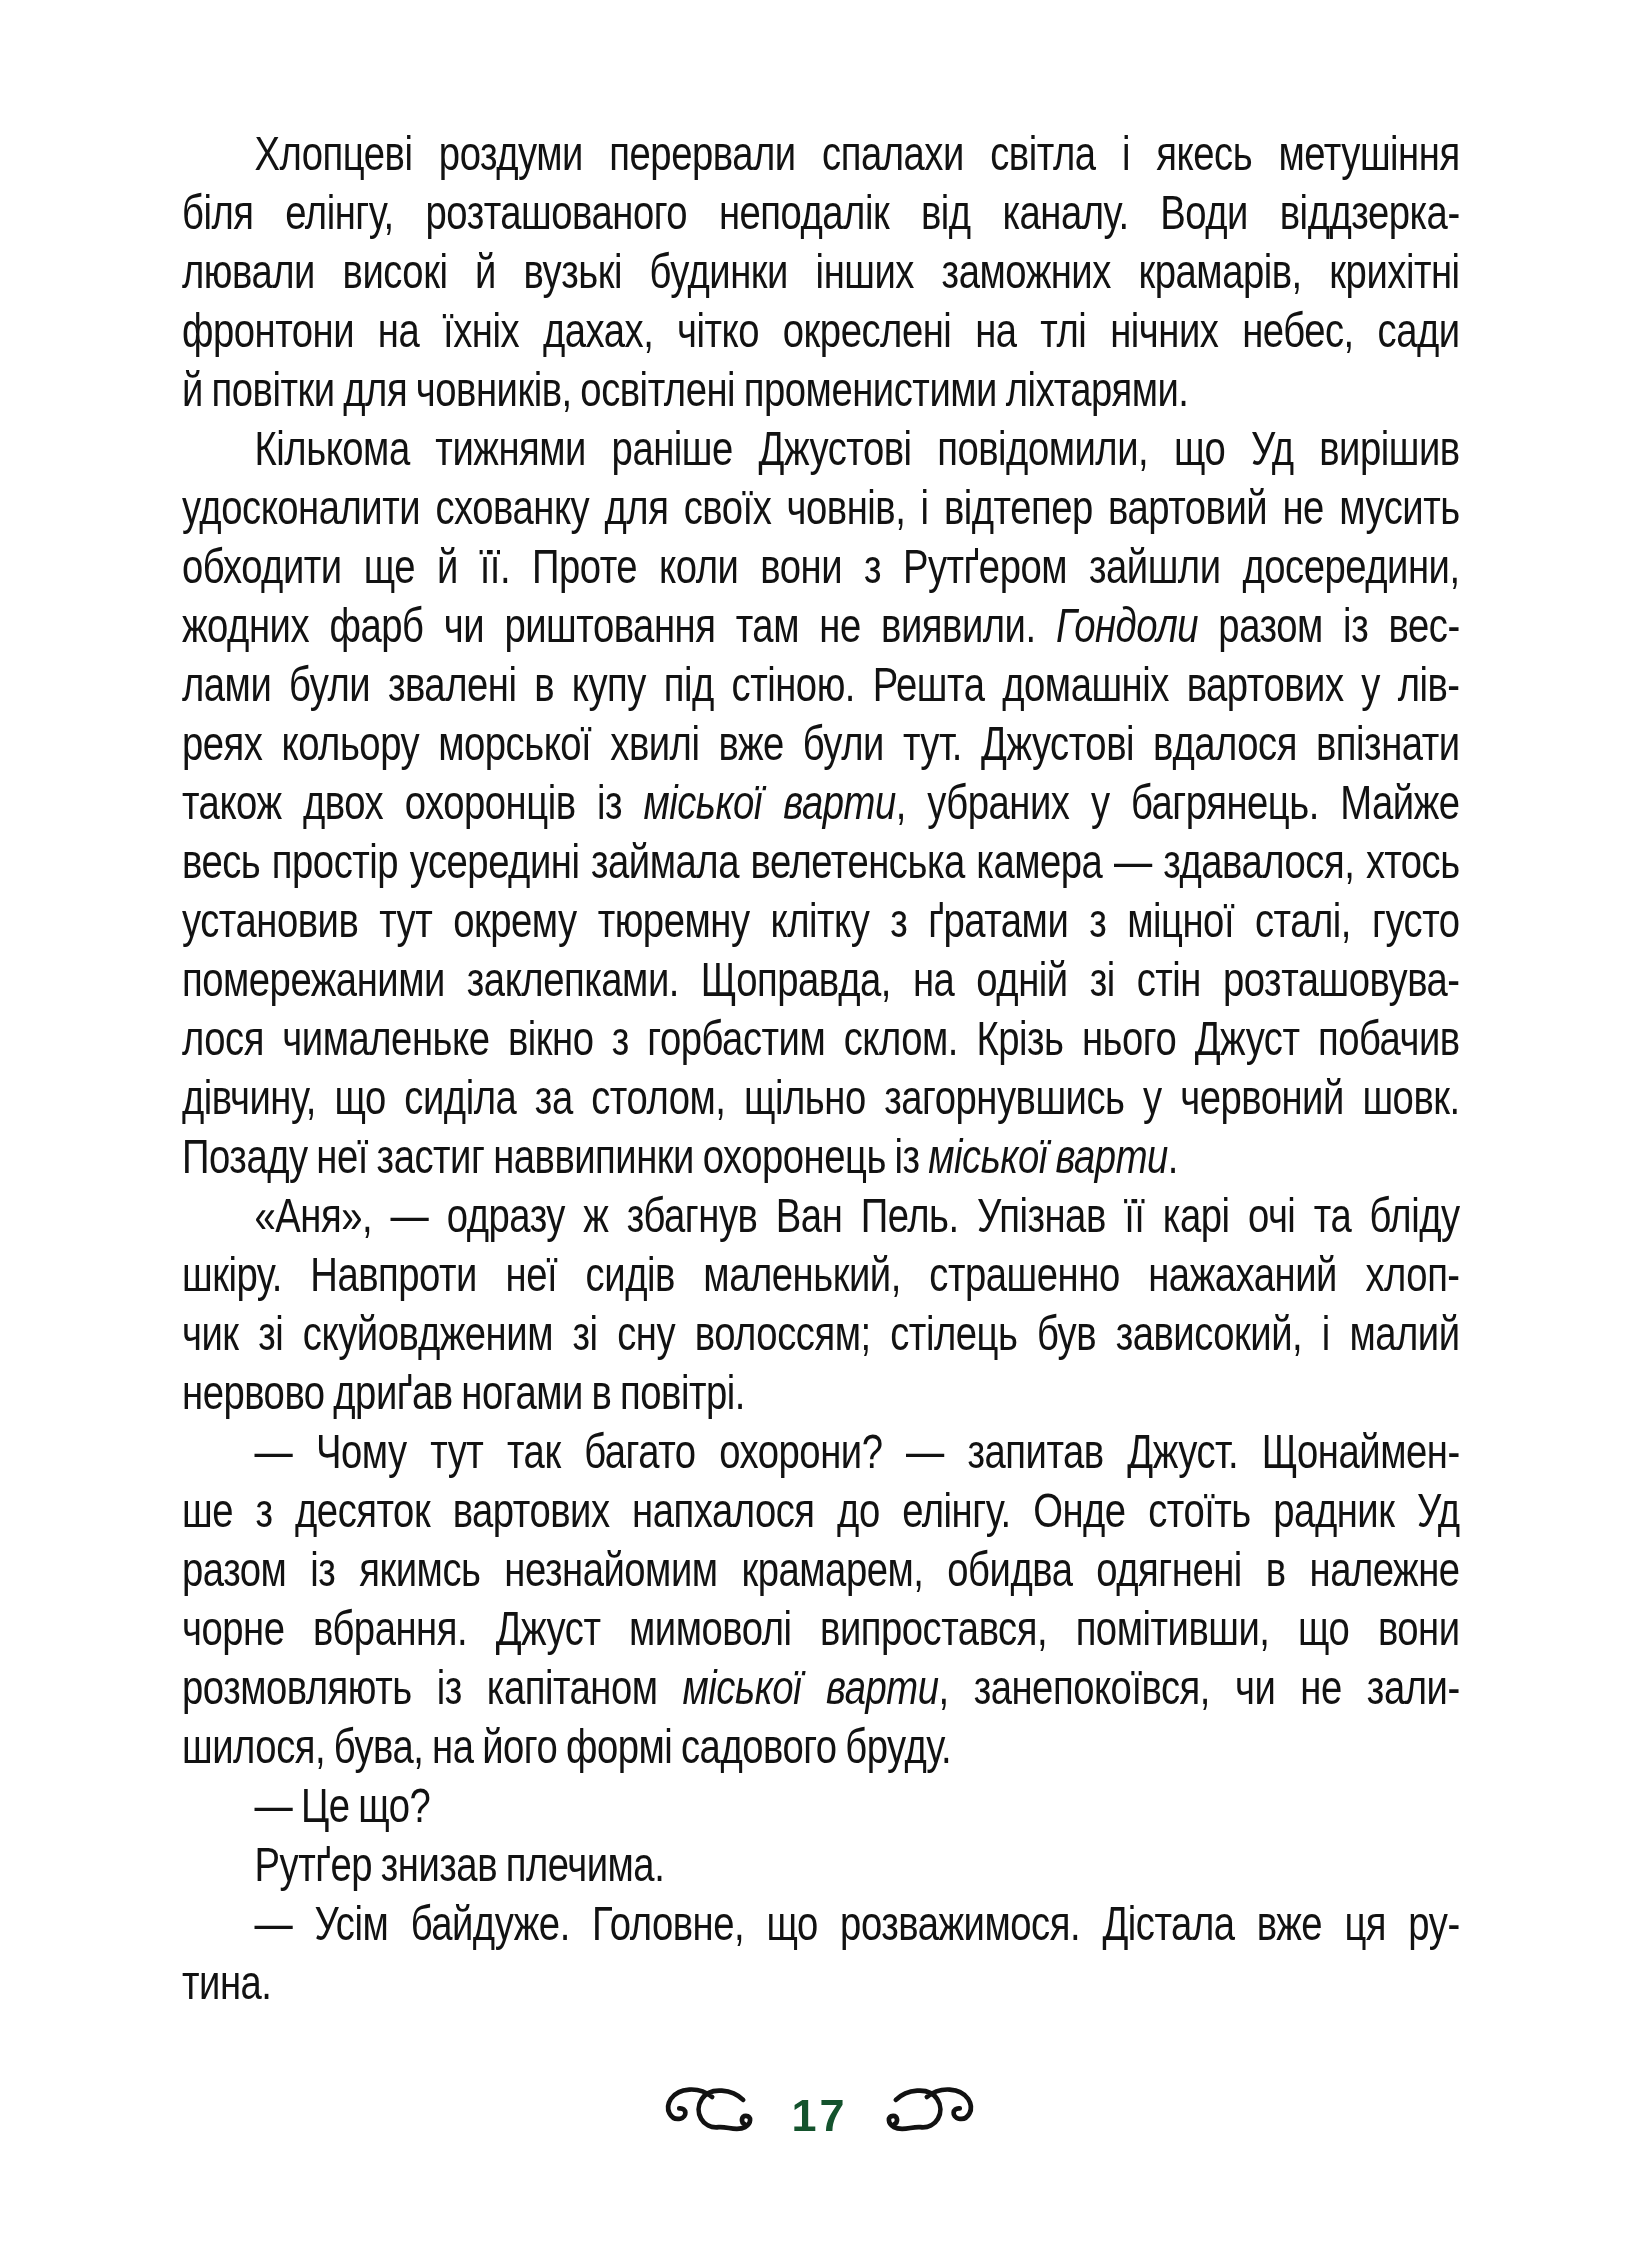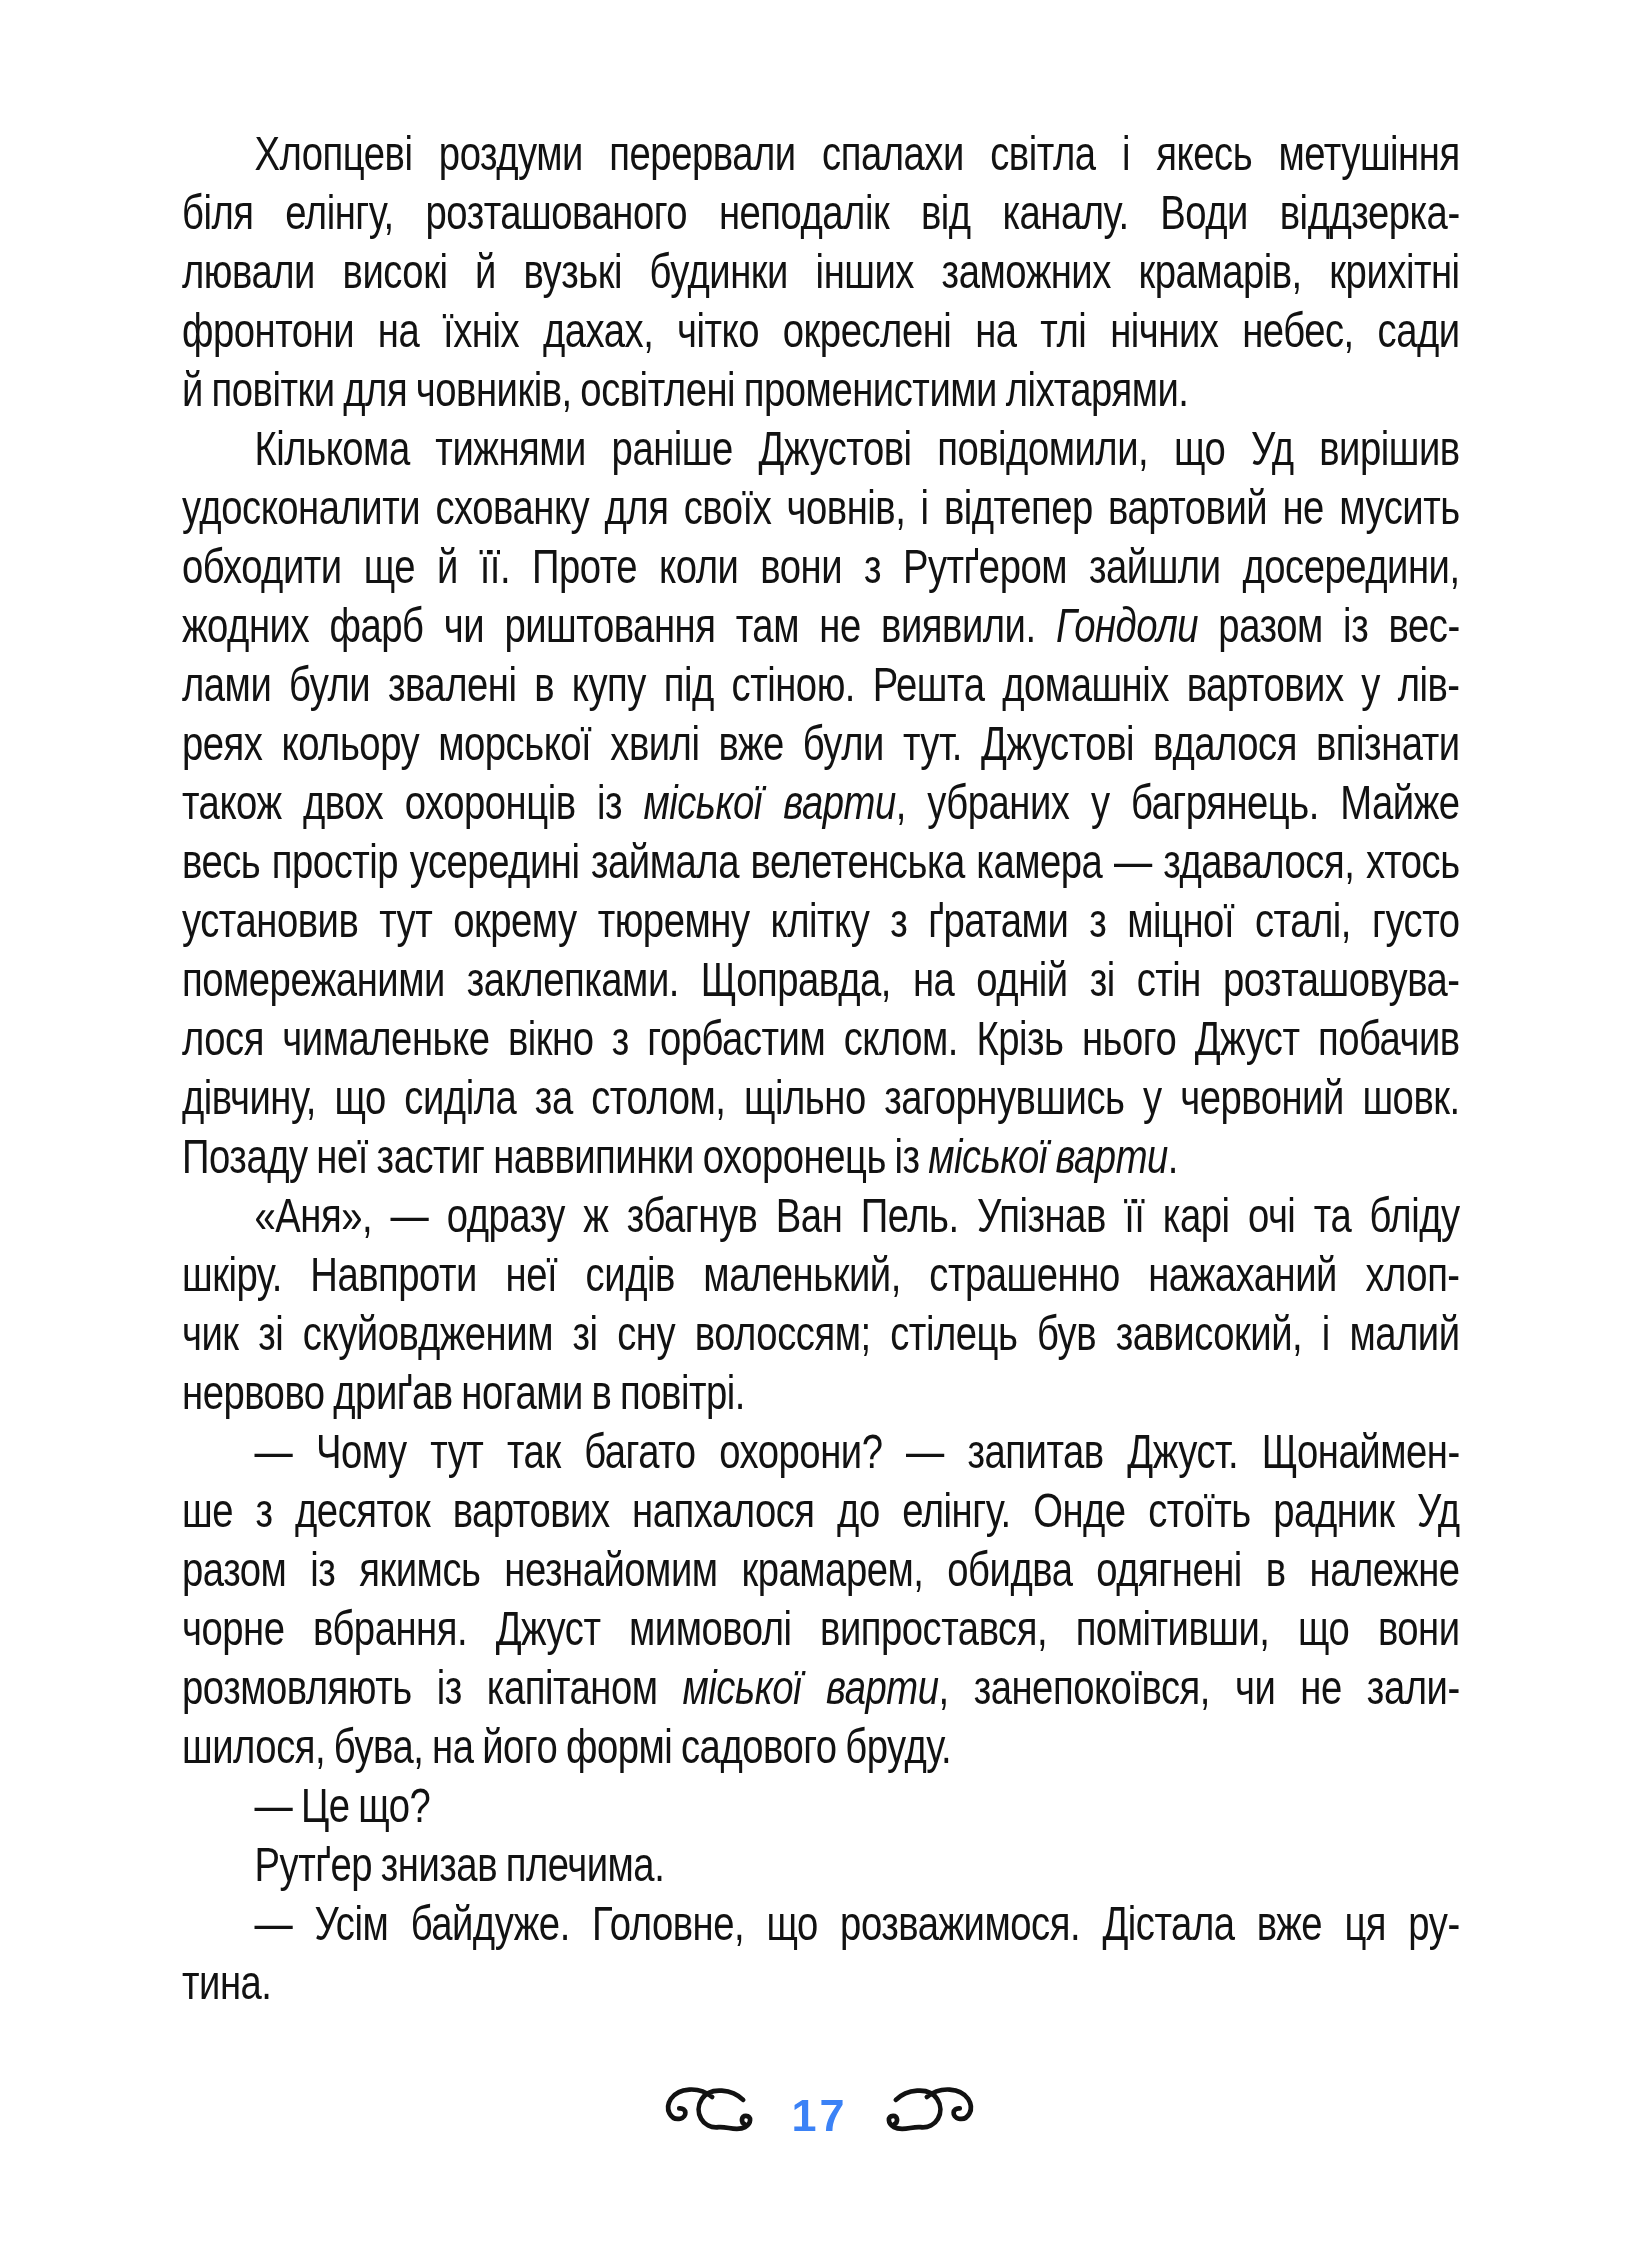--- a/index.html
+++ b/index.html
@@ -46,21 +46,21 @@
     width: 1639px;
     display: flex;
     justify-content: center;
     align-items: center;
     gap: 31px;
   }
   .page-number {
     font-size: 45px;
     font-weight: 700;
     letter-spacing: 2.9px;
-    color: #3b82f6;
+    color: #14532d;
     line-height: 1;
     padding-top: 3.9px;
   }
   .flourish {
     width: 109px;
     height: 56px;
     display: block;
   }
   .flourish.right { transform: scaleX(-1); }
   .flourish path {

